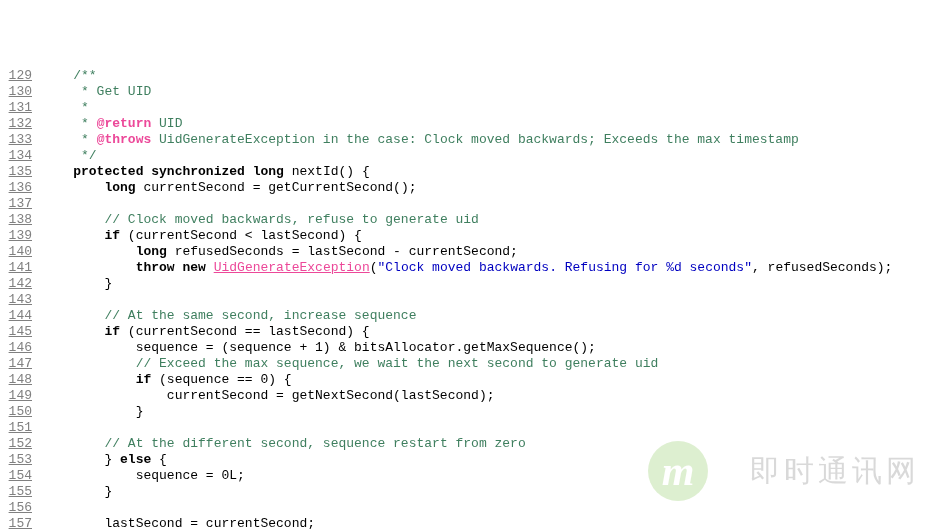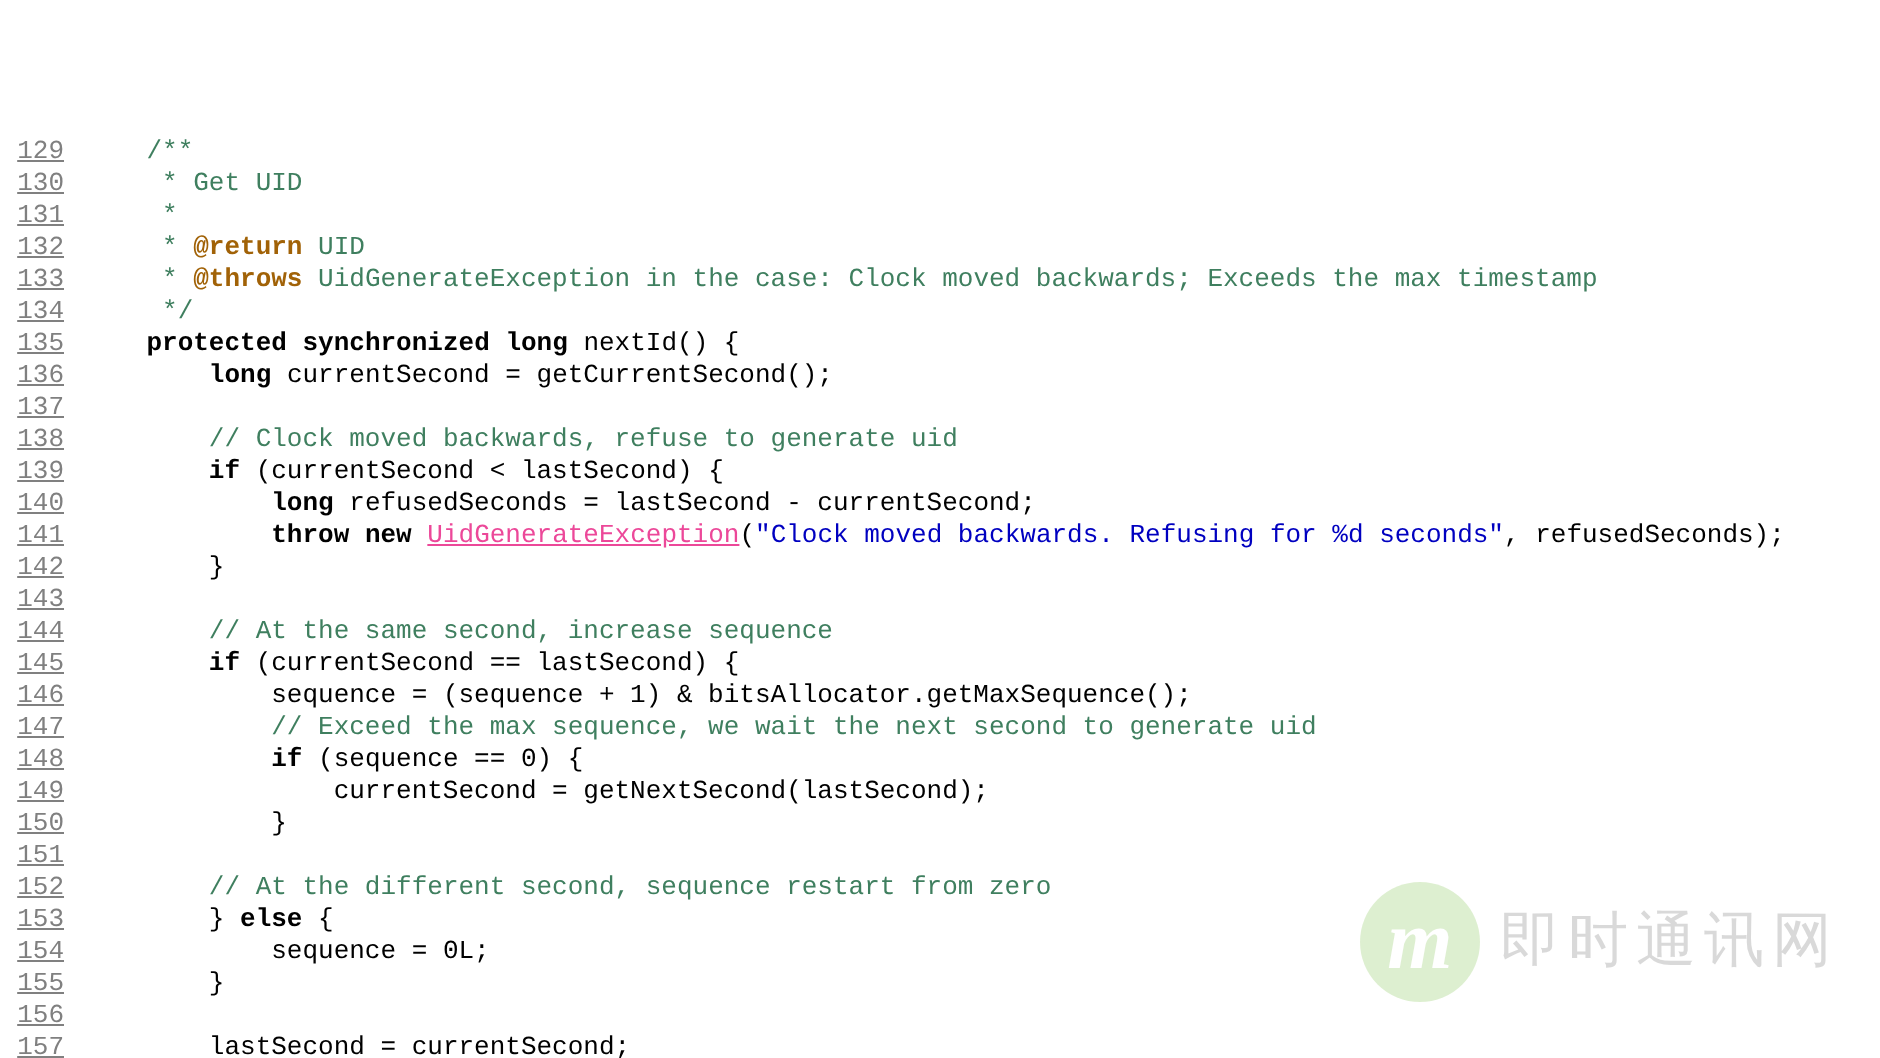--- a/index.html
+++ b/index.html
@@ -25,21 +25,21 @@
       padding-right: 10px;
       color: #808080;
       text-decoration: underline;
       user-select: none;
     }
     .code {
       flex: 1;
       color: #000000;
     }
     .c-comment { color: #3f7f5f; }
-    .c-annot { color: #a16207; font-weight: bold; }
+    .c-annot { color: #ec4899; font-weight: bold; }
     .c-kw { color: #000000; font-weight: bold; }
     .c-str { color: #0000c0; }
     .c-link { color: #ec4899; text-decoration: underline; }
     .watermark {
       position: absolute;
       right: 20px;
       bottom: 28px;
       opacity: 0.22;
       display: flex;
       align-items: center;
@@ -63,20 +63,21 @@
     .watermark .txt {
       display: flex;
       flex-direction: column;
     }
     .watermark .title {
       font-family: "Microsoft YaHei", sans-serif;
       font-size: 30px;
       letter-spacing: 4px;
       color: #555;
       font-weight: 500;
+      margin-left: 32px;
     }
     .watermark .sub {
       font-family: "Microsoft YaHei", sans-serif;
       font-size: 14px;
       color: #999;
       letter-spacing: 2px;
     }
   </style>
 </head>
 <body>

